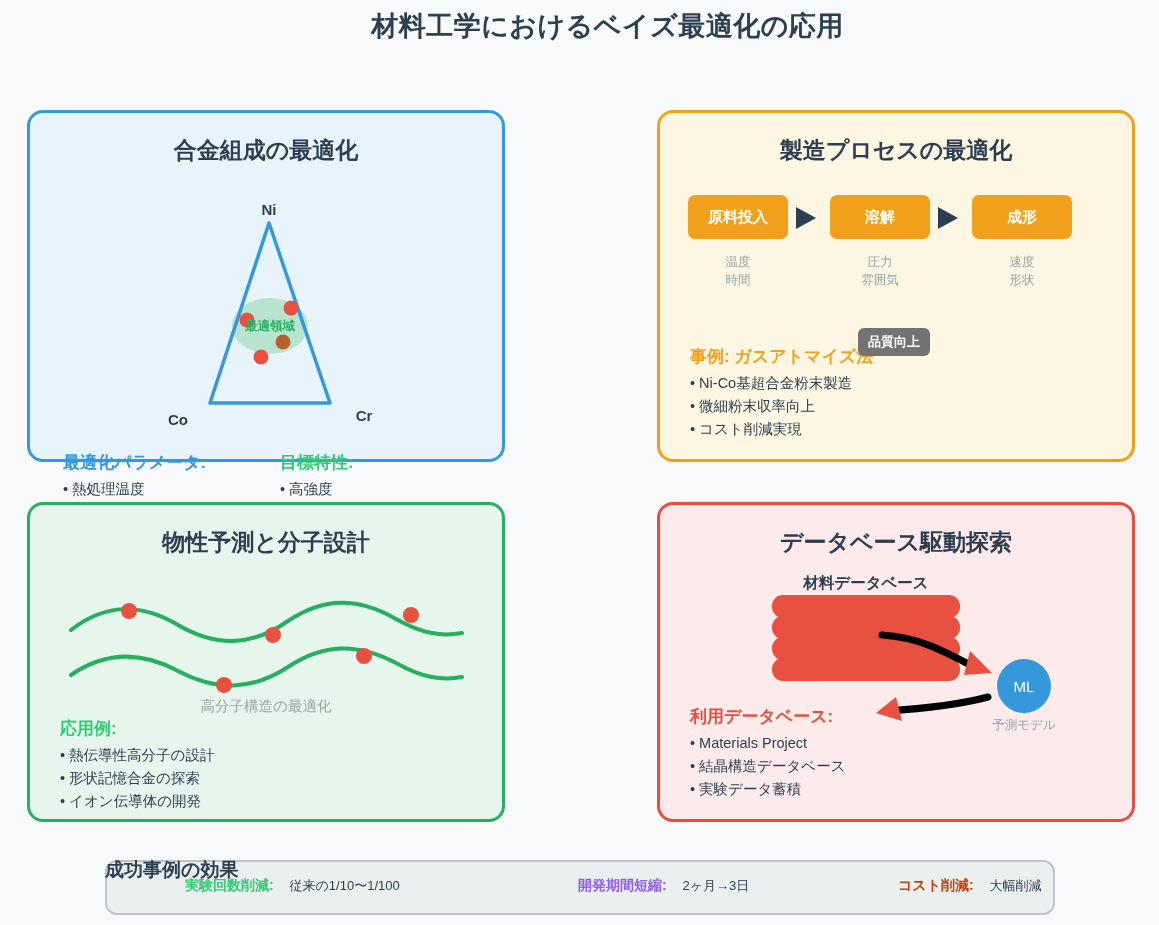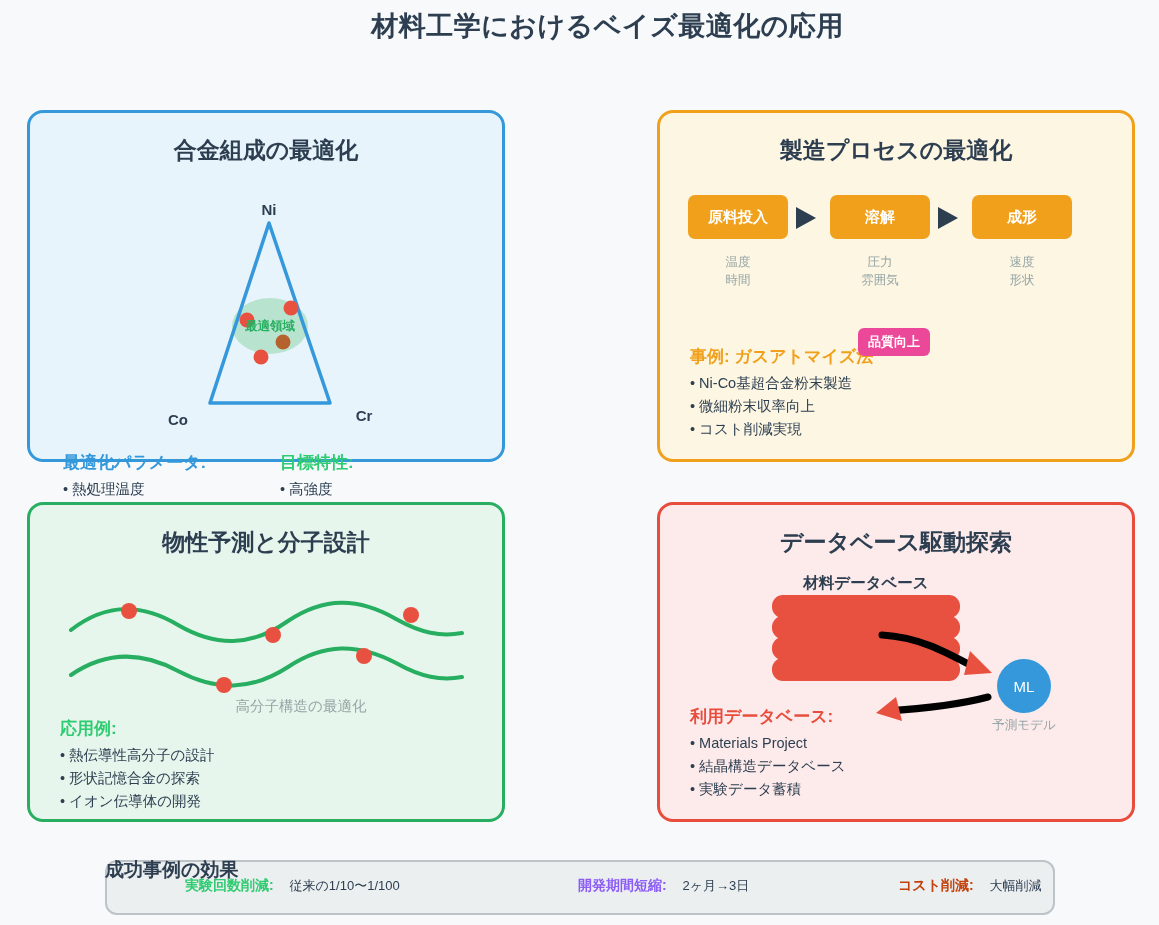--- a/index.html
+++ b/index.html
@@ -70,29 +70,29 @@
     position:absolute;top:12px;width:0;height:0;
     border-top:11px solid transparent;border-bottom:11px solid transparent;
     border-left:20px solid #2c3e50;
   }
   .proc-sub{
     position:absolute;top:58px;width:100px;text-align:center;
     font-size:12.5px;line-height:1.45;color:#95a5a6;
   }
   #badge-quality{
     position:absolute;left:198px;top:215px;
-    background:#ec4899;color:#fff;font-size:13px;font-weight:bold;
+    background:#737373;color:#fff;font-size:13px;font-weight:bold;
     padding:5px 10px;border-radius:6px;z-index:5;
   }
   #process-case{position:absolute;left:30px;top:232px;width:400px;z-index:4;}
 
   
   #poly-svg{position:absolute;left:36px;top:90px;width:400px;height:105px;}
   #poly-caption{position:absolute;left:0;top:192px;width:100%;text-align:center;
-    font-size:14.5px;color:#95a5a6;margin-left:35px;}
+    font-size:14.5px;color:#95a5a6;}
   #property-apps{position:absolute;left:30px;top:212px;width:400px;}
 
   
   #db-title{position:absolute;left:56px;top:68px;width:300px;text-align:center;
     font-size:15.5px;font-weight:bold;color:#2c3e50;}
   #db-stack{position:absolute;left:112px;top:90px;width:188px;height:86px;}
   .db-bar{position:absolute;left:0;width:188px;height:23px;background:#e8503f;border-radius:11px;}
   #ml-svg{position:absolute;left:210px;top:88px;width:230px;height:130px;}
   #ml-circle{
     position:absolute;left:337px;top:154px;width:54px;height:54px;

